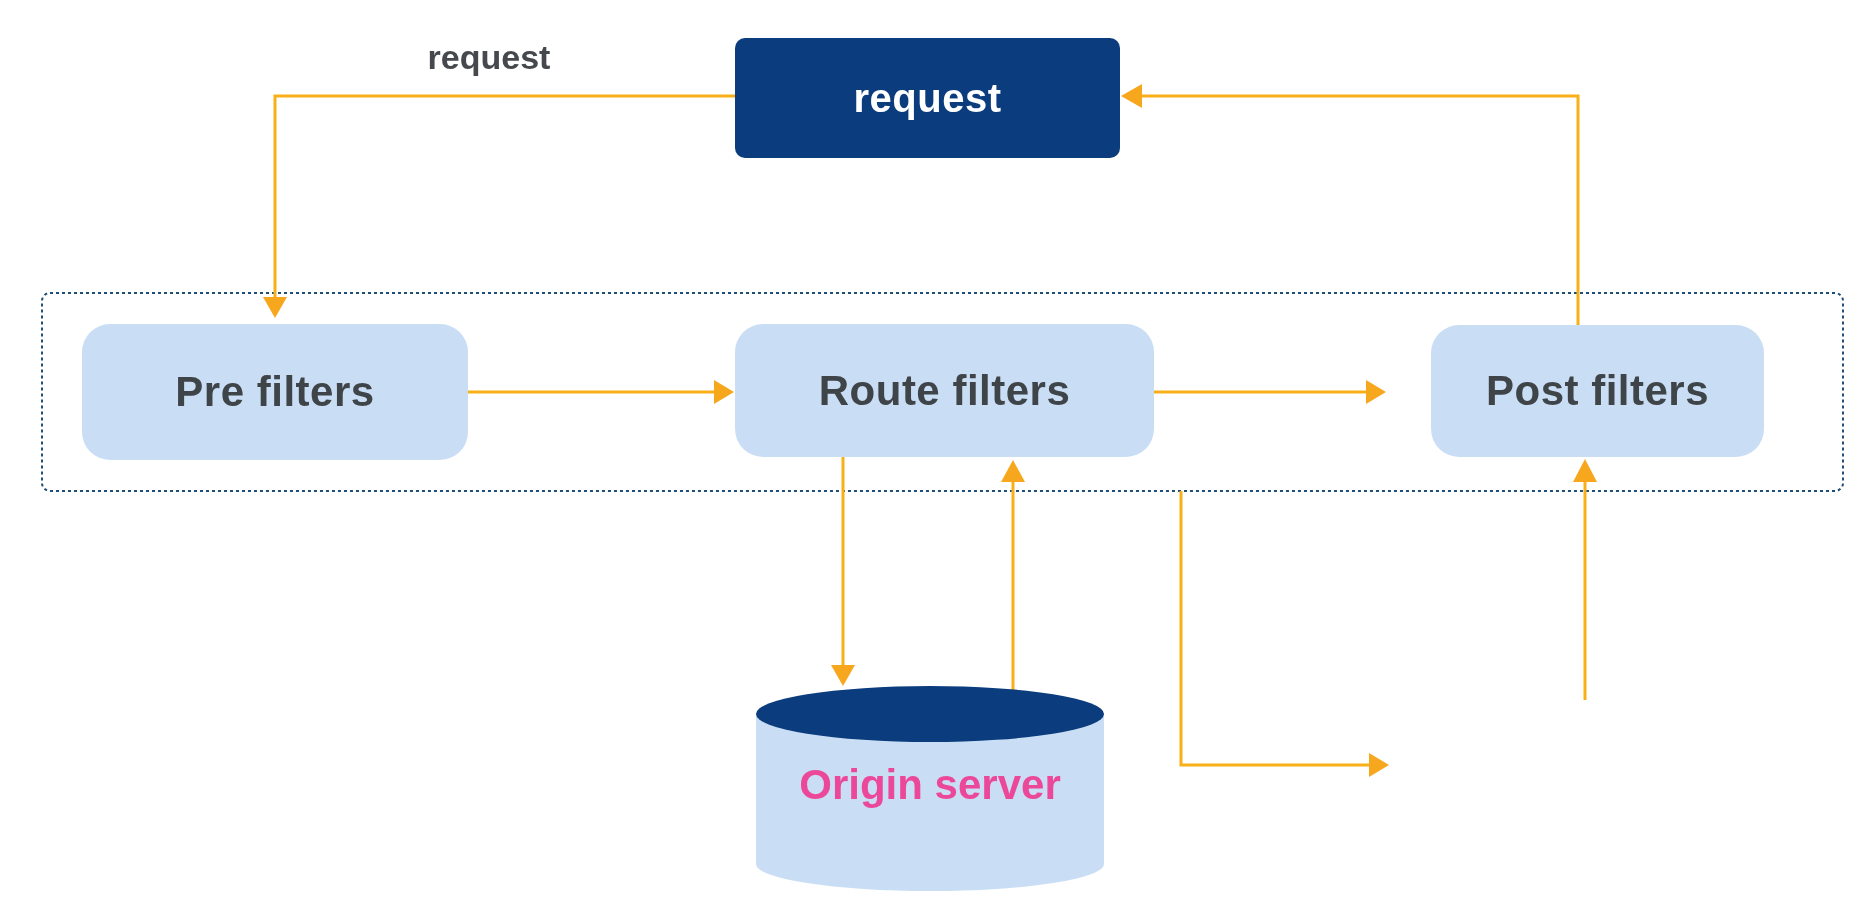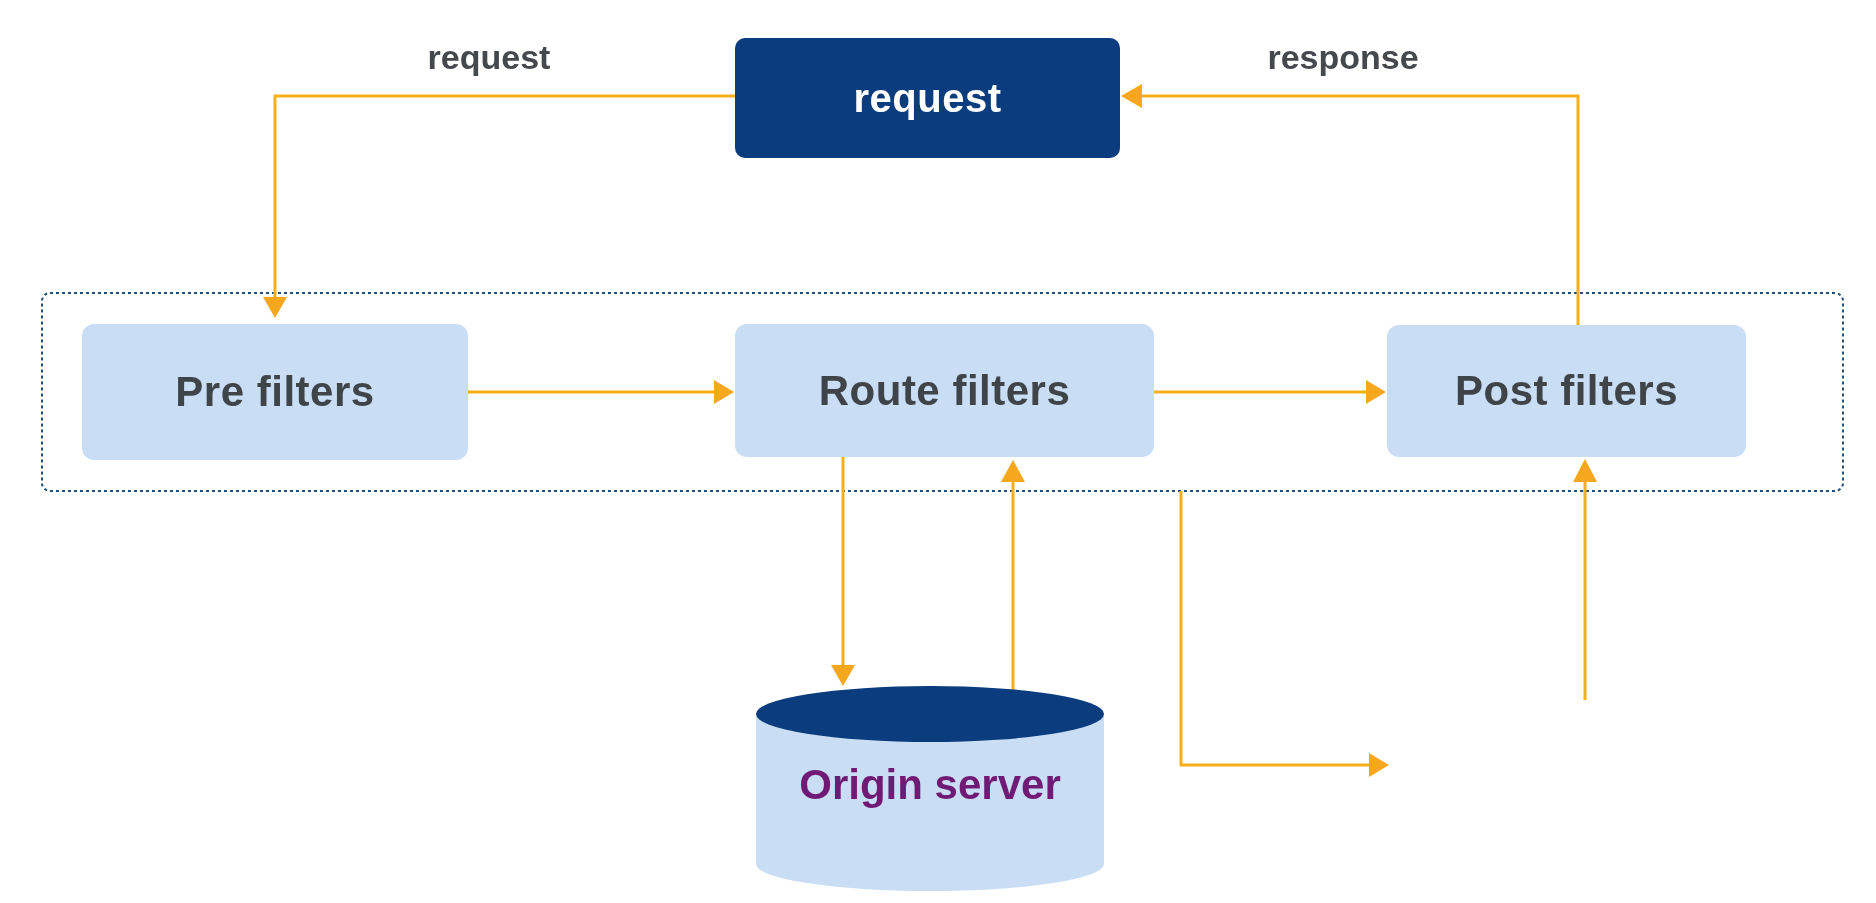--- a/index.html
+++ b/index.html
@@ -26,38 +26,38 @@
     align-items: center;
     justify-content: center;
     box-sizing: border-box;
     color: #3f4449;
     font-size: 42px;
     font-weight: 600;
     letter-spacing: 0.5px;
   }
   .node.light {
     background: #c9def5;
-    border-radius: 12px;
+    border-radius: 28px;
   }
   .node.dark {
     background: #0b3c7d;
     border-radius: 10px;
     color: #ffffff;
     font-size: 40px;
   }
   #request-node  { left: 735px;  top: 38px;  width: 385px; height: 120px; }
   #pre-node      { left: 82px;   top: 324px; width: 386px; height: 136px; }
   #route-node    { left: 735px;  top: 324px; width: 419px; height: 133px; }
-  #post-node     { left: 1387px; top: 325px; width: 359px; height: 132px; }
+  #post-node     { left: 1431px; top: 325px; width: 333px; height: 132px; }
   #error-node    { left: 1390px; top: 700px; width: 388px; height: 132px; }
   #origin-label  {
     position: absolute;
     left: 756px; top: 740px; width: 348px; height: 90px;
     display: flex; align-items: center; justify-content: center;
-    color: #701a75; font-size: 42px; font-weight: 600;
+    color: #ec4899; font-size: 42px; font-weight: 600;
   }
   .flow-label {
     position: absolute;
     top: 38px;
     width: 300px;
     text-align: center;
     color: #45484d;
     font-size: 34px;
     font-weight: 600;
   }
@@ -113,21 +113,20 @@
       <polygon points="1573,482 1597,482 1585,459" fill="#f6a71e"></polygon>
     </g>
 
     <g>
       <path d="M756,714 L756,864 A174,27 0 0 0 1104,864 L1104,714 Z" fill="#c9def5"></path>
       <ellipse cx="930" cy="714" rx="174" ry="28" fill="#0b3c7d"></ellipse>
     </g>
   </svg>
 
   <div class="flow-label" id="request-flow-label">request</div>
-  <div class="flow-label" id="response-flow-label">response</div>
 
   <div class="node dark" id="request-node">request</div>
 
   <div class="node light" id="pre-node">Pre filters</div>
 
   <div class="node light" id="route-node">Route filters</div>
 
   <div class="node light" id="post-node">Post filters</div>
 
 

